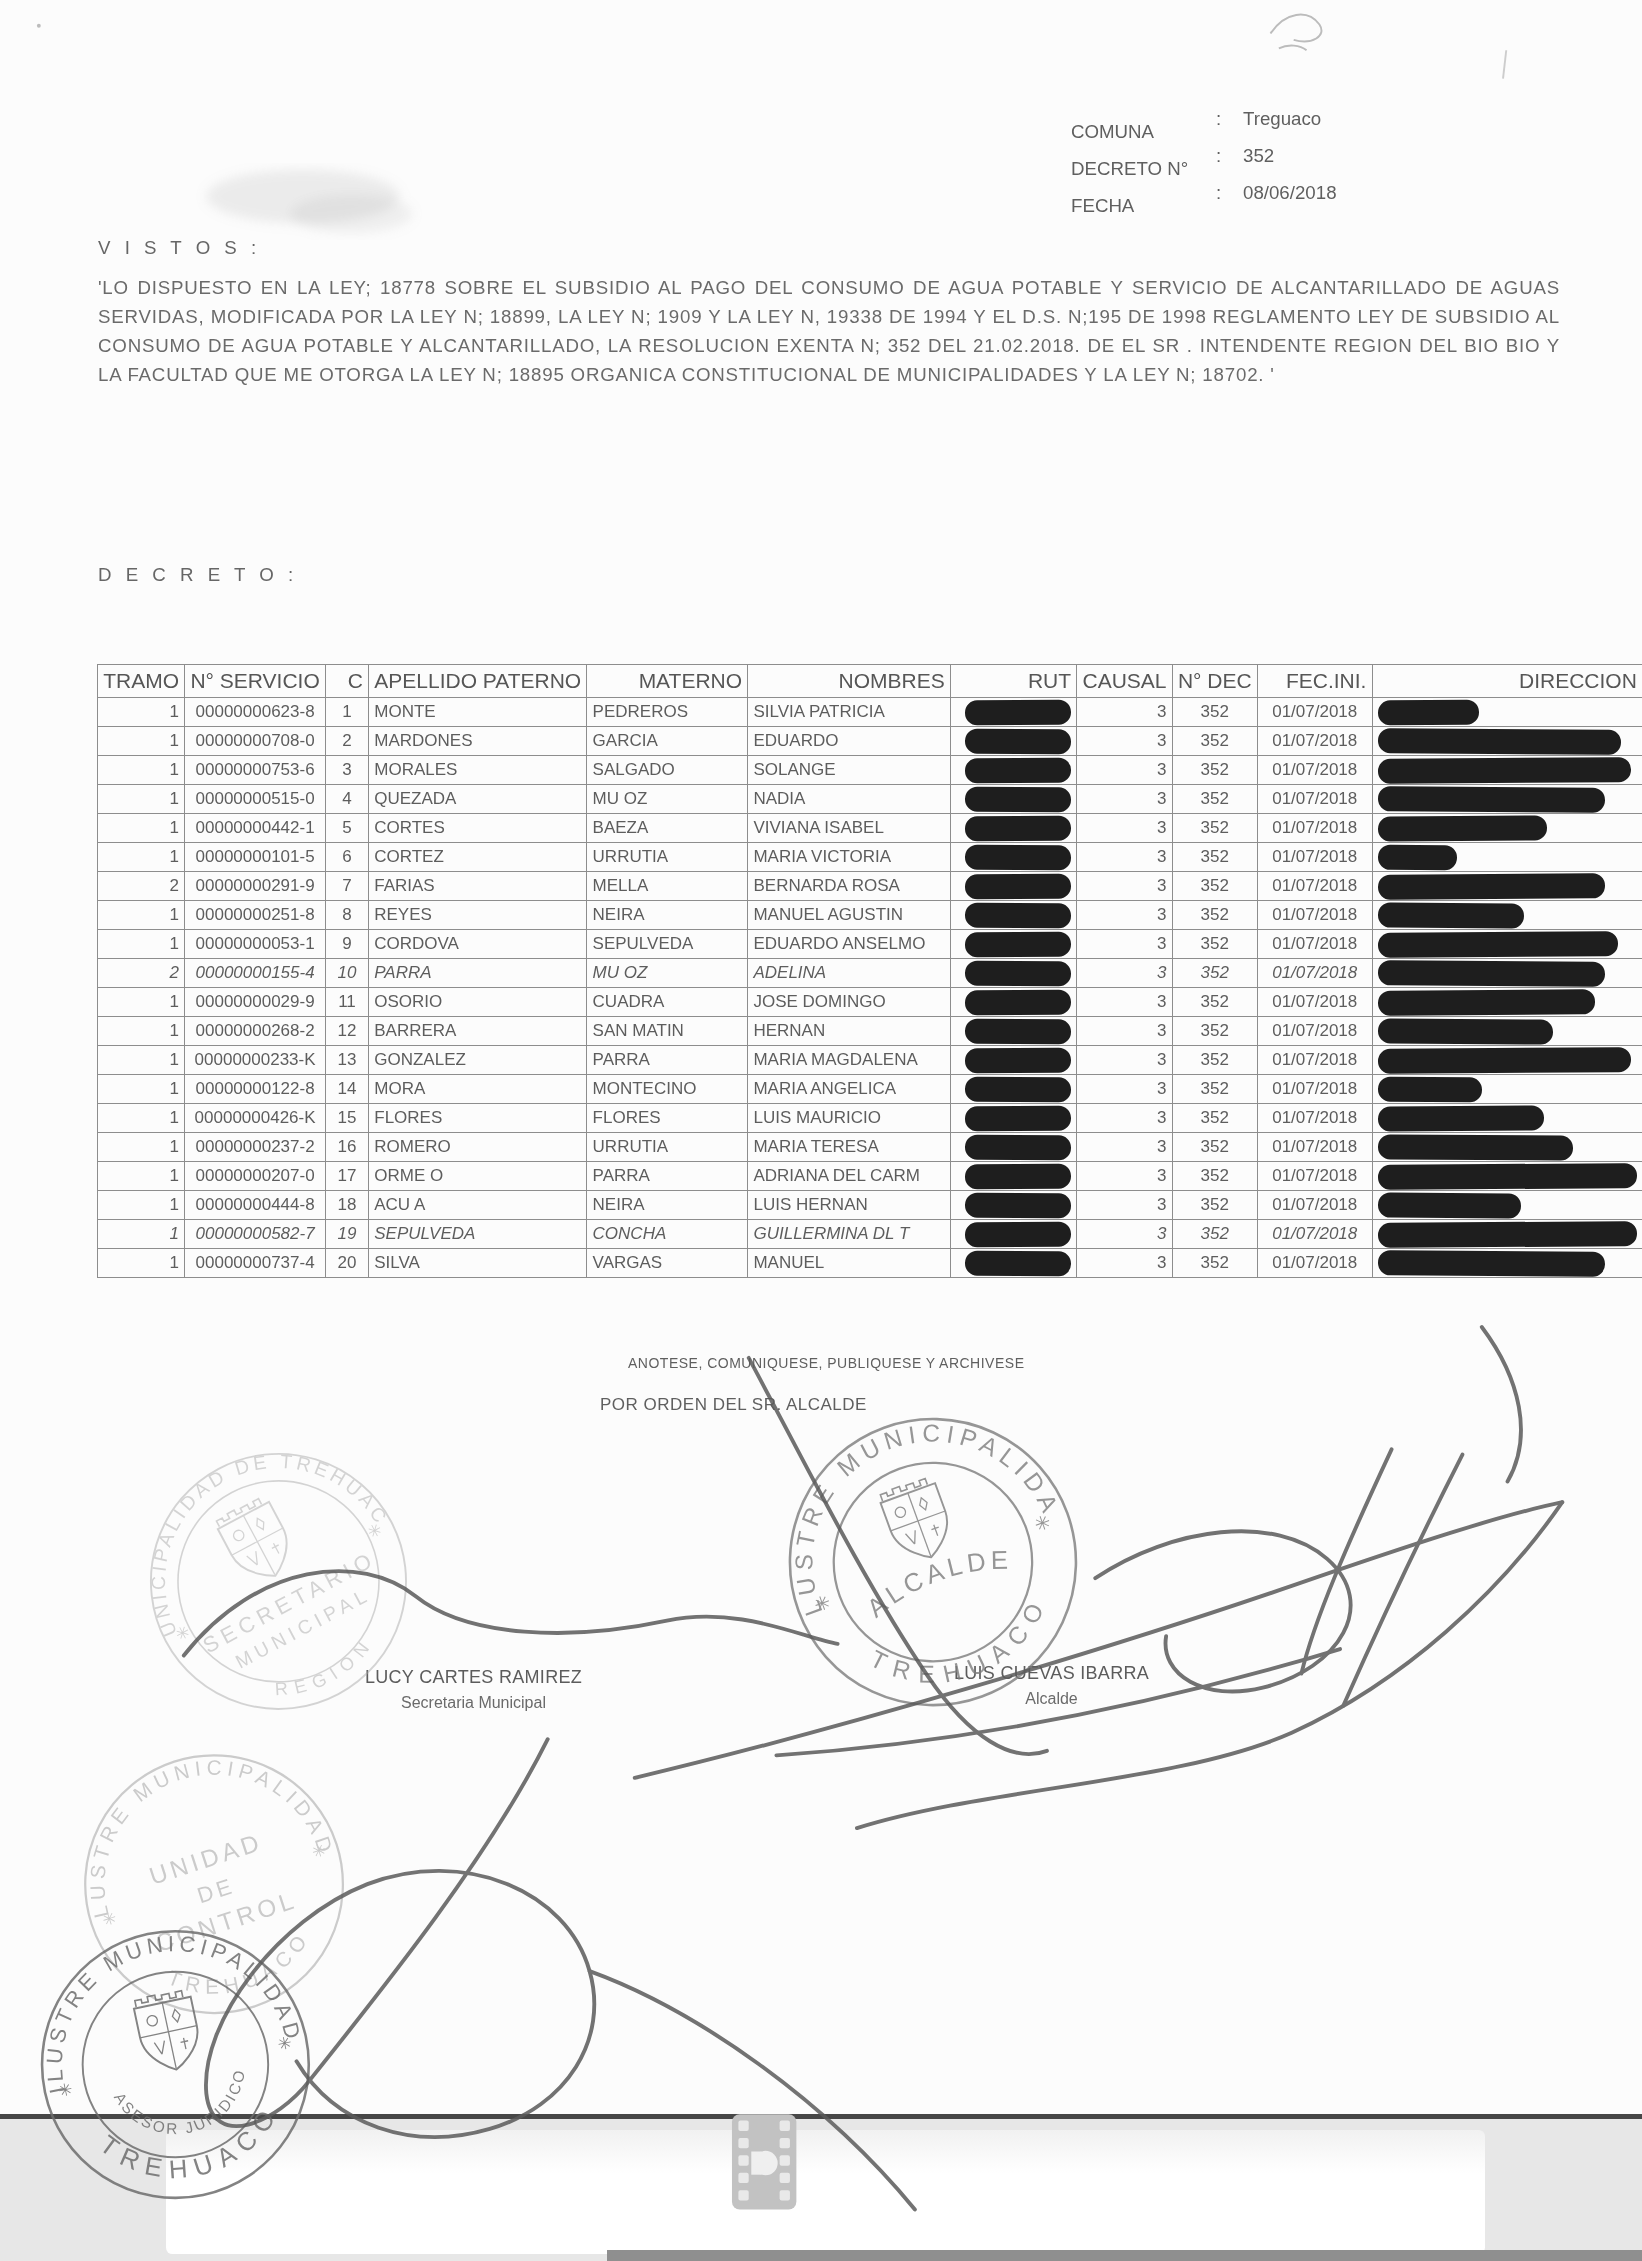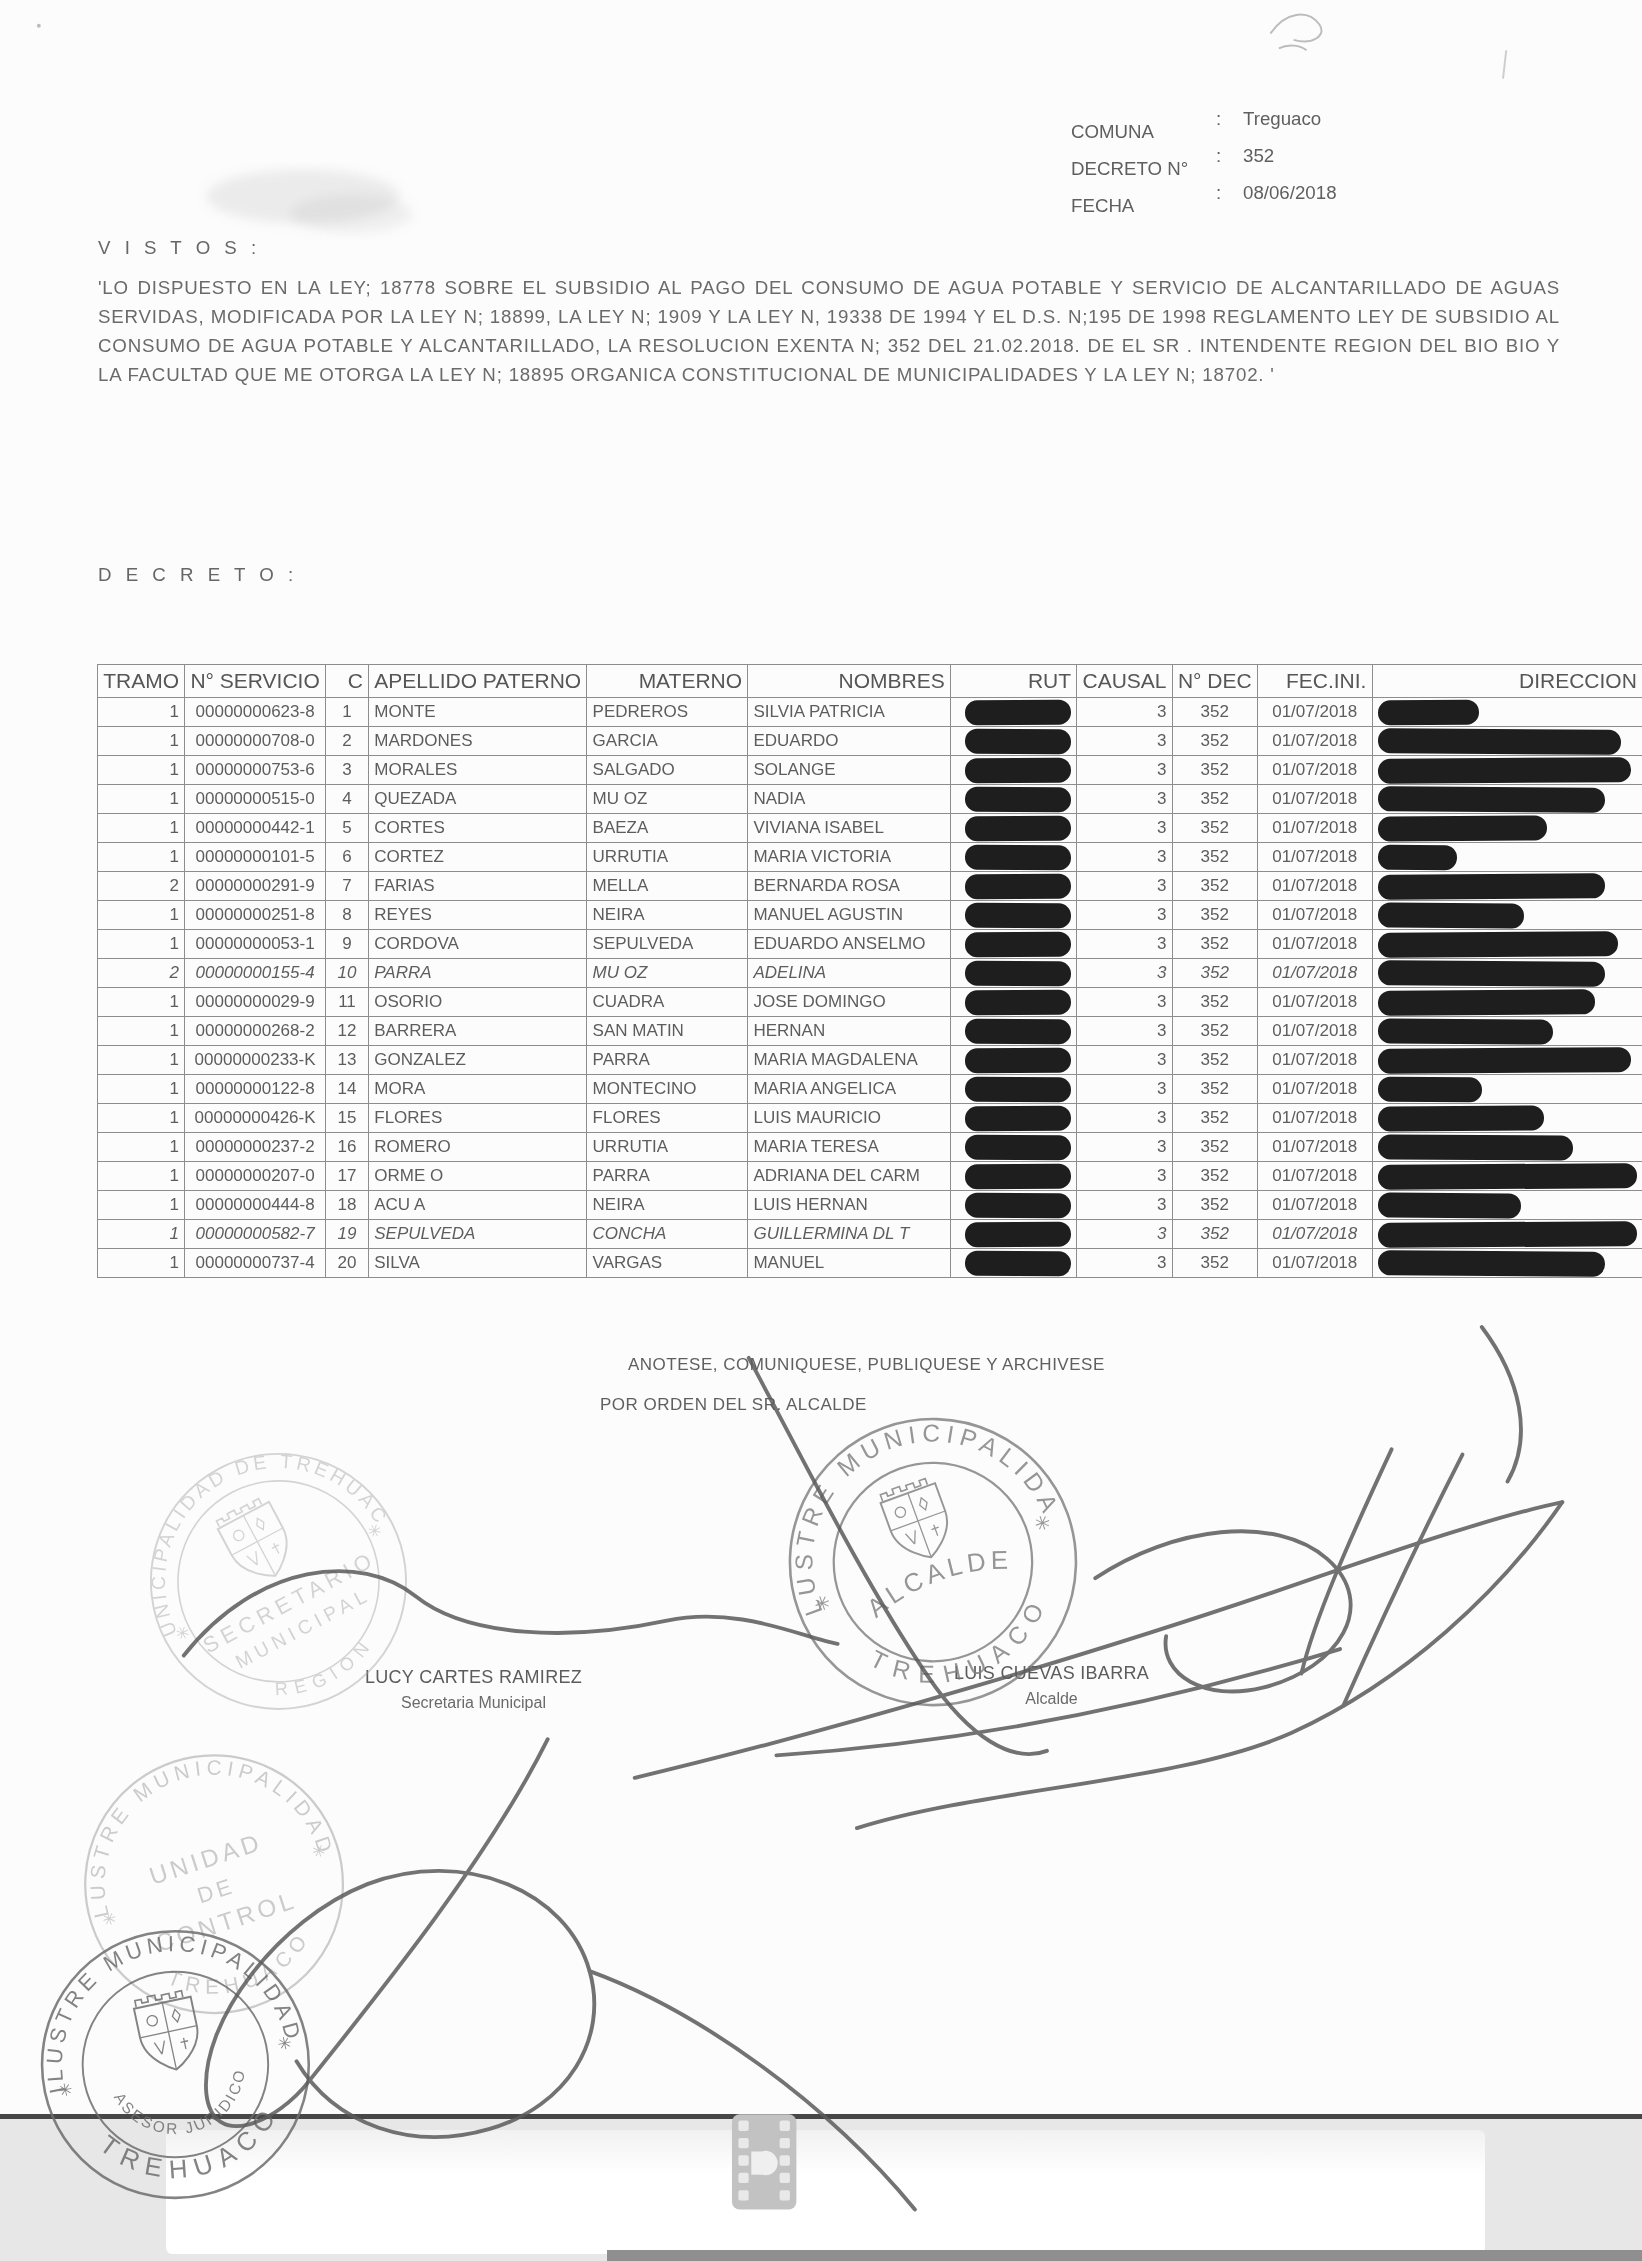--- a/index.html
+++ b/index.html
@@ -32,21 +32,21 @@
   td.al-r{text-align:right;padding-right:10.3px;}
   td.al-c{text-align:center;}
   td.al-l{text-align:left;padding-left:6.4px;}
   td.causal{text-align:right;padding-right:14px;}
   tr.italic-row td{font-style:italic;}
   .redact{position:relative;z-index:2;display:inline-block;height:24.5px;background:#1e1e1e;
     border-radius:12.2px;vertical-align:middle;transform:rotate(-.4deg);}
   .redact.rut{width:106px;margin-left:9px;}
   tr:nth-child(even) .redact{transform:rotate(.4deg);}
   
-  .closing1{position:absolute;left:628px;top:1355px;font-size:17px;color:#5f5f5f;letter-spacing:0.5px;text-align:center;}
+  .closing1{position:absolute;left:628px;top:1355px;font-size:14px;color:#5f5f5f;letter-spacing:0.5px;text-align:center;}
   .closing2{position:absolute;left:600px;top:1395px;font-size:17px;color:#5f5f5f;letter-spacing:0.5px;}
   .sig-block{position:absolute;text-align:center;color:#5c5c5c;}
   .sig-left{left:348px;top:1667px;width:251px;}
   .sig-right{left:926px;top:1663px;width:251px;}
   .sig-name{font-size:18px;letter-spacing:0.3px;}
   .sig-title{font-size:16px;margin-top:6.4px;color:#6a6a6a;}
   
   .bottom-line{position:absolute;left:0;top:2114px;width:1643px;height:4.5px;background:#474747;}
   .bottom-area{position:absolute;left:0;top:2119px;width:1643px;height:142px;background:#e7e7e7;}
   .bottom-card{position:absolute;left:166px;top:2130px;width:1319px;height:124px;background:#ffffff;

